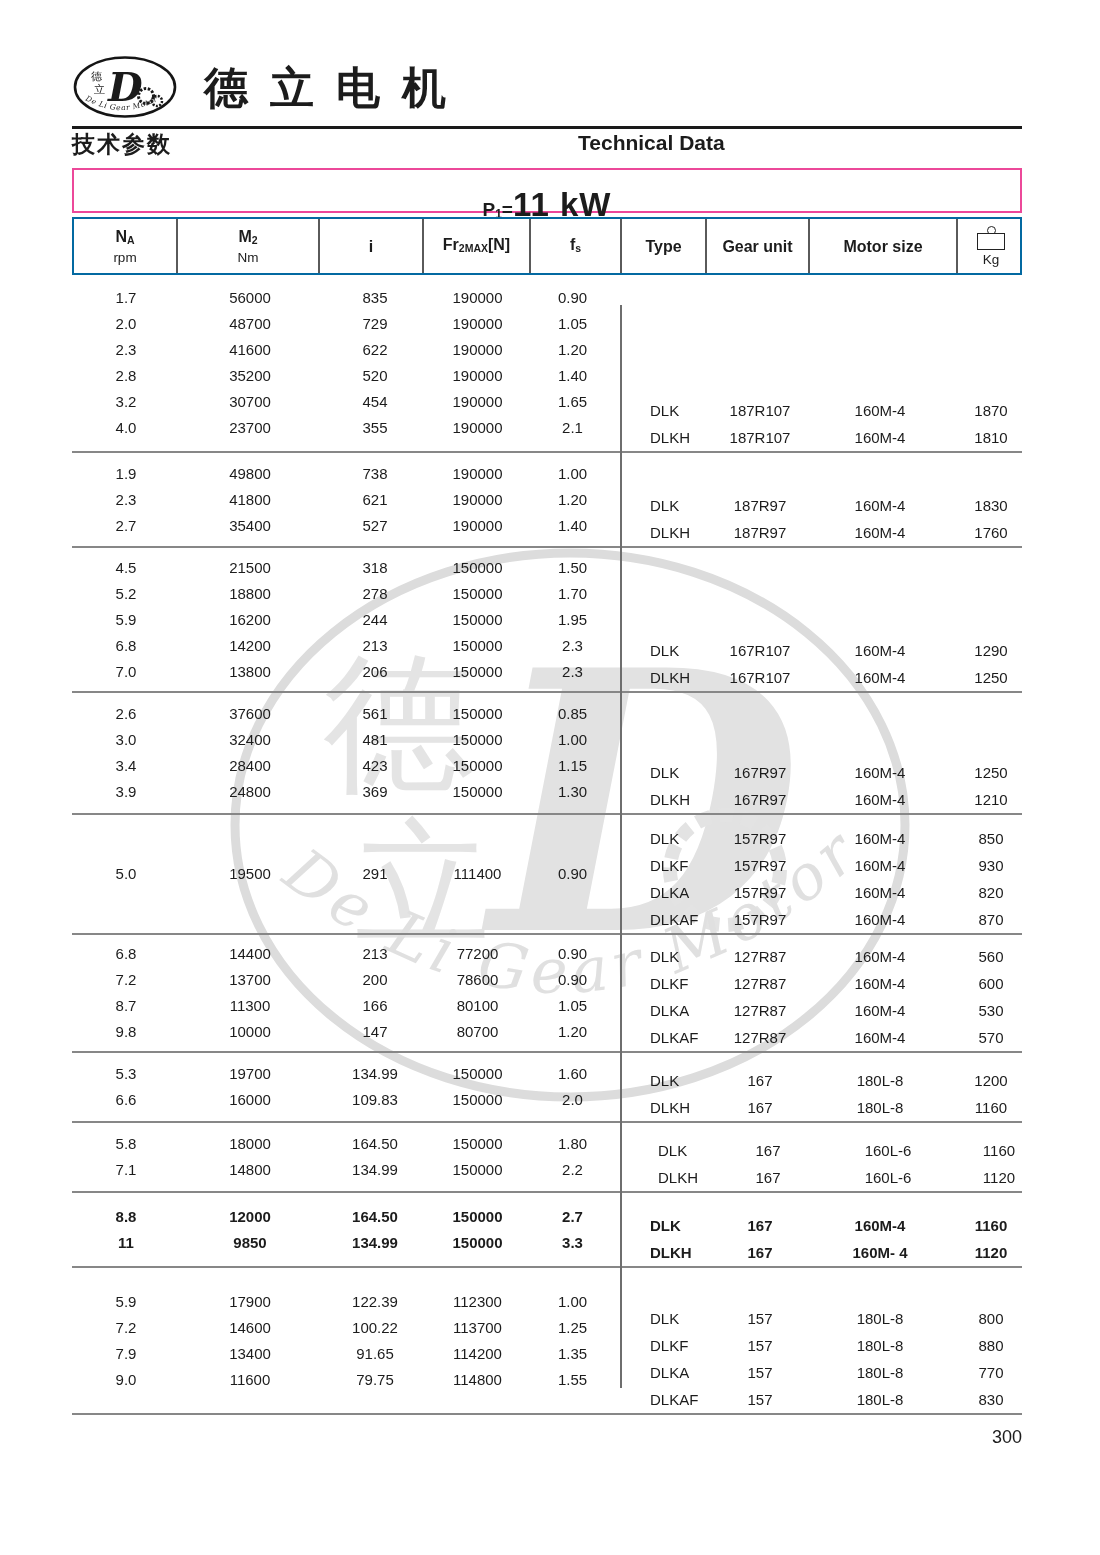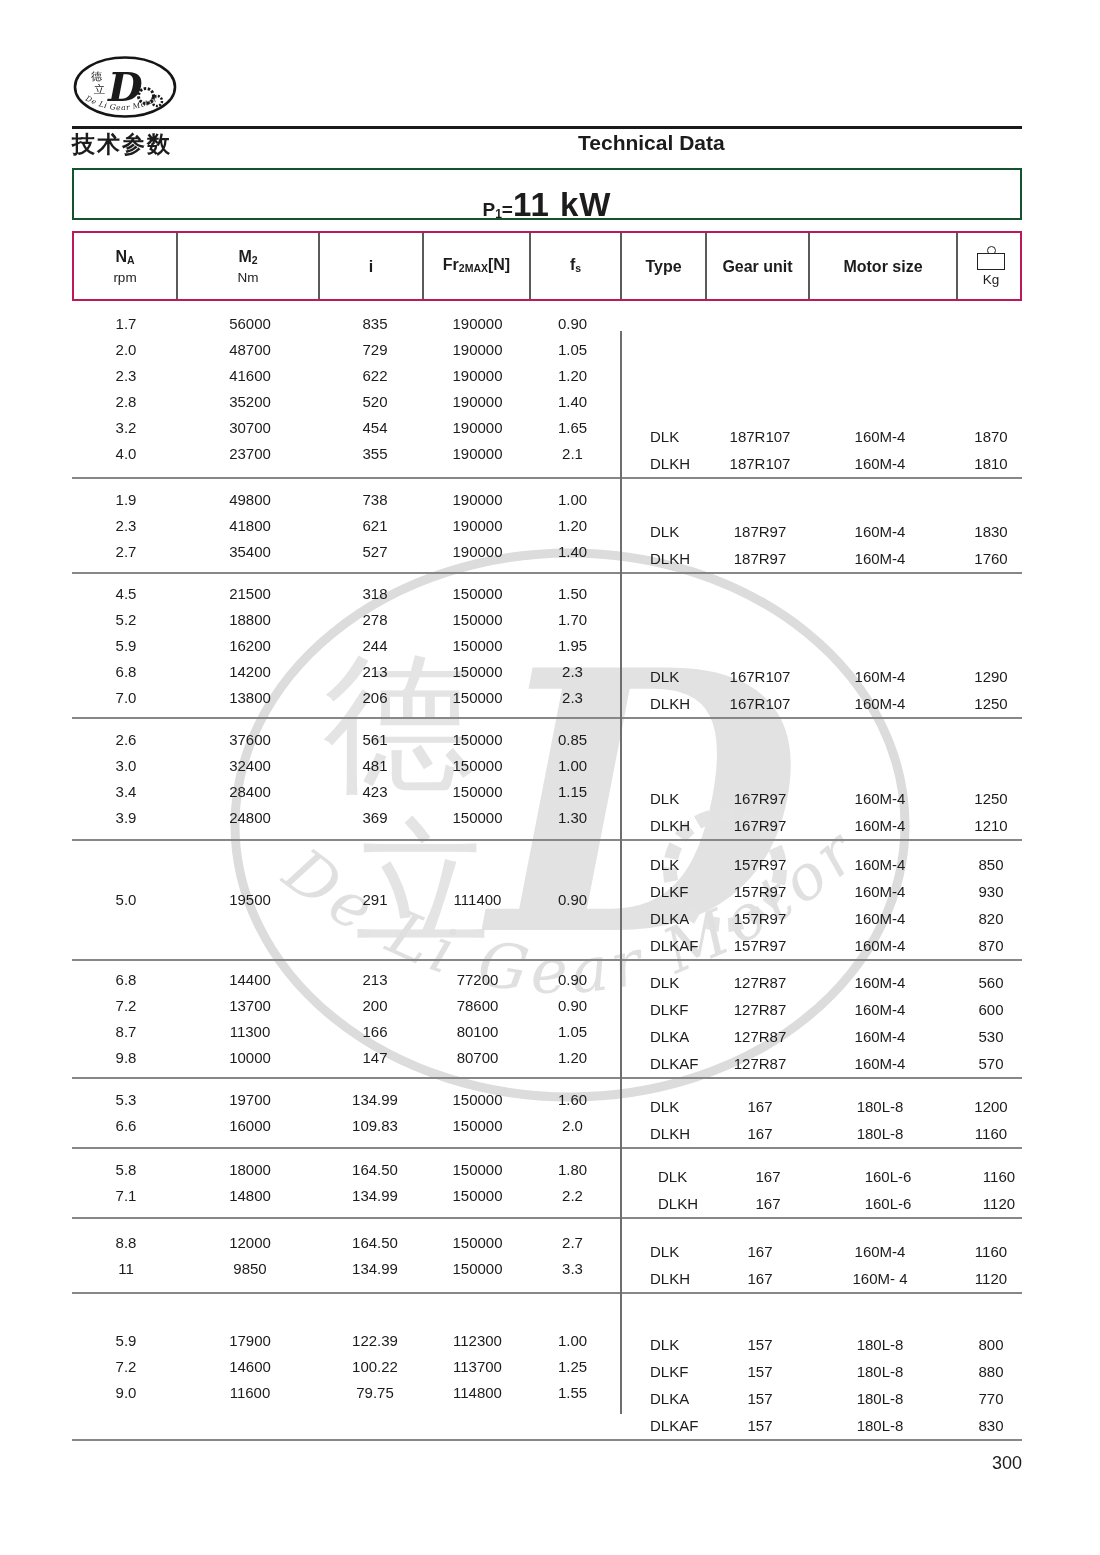--- a/index.html
+++ b/index.html
@@ -21,31 +21,31 @@
     font-size:44px;font-weight:bold;letter-spacing:22px;
     margin-left:26px;line-height:1;white-space:nowrap;
   }
   .top-rule{position:relative;height:3px;background:#1a1a1a;margin-top:5px;}
   
   .titles{position:relative;height:30px;}
   .title-zh{position:absolute;left:0;top:0;font-size:23px;font-weight:bold;letter-spacing:2px;}
   .title-en{position:absolute;left:506px;top:2px;font-size:21px;font-weight:bold;}
   
   .power-box{
-    position:relative;margin-top:9px;height:52px;border:2px solid #14532d;
+    position:relative;margin-top:9px;height:45px;border:2px solid #ec4899;
     box-sizing:border-box;display:flex;align-items:baseline;justify-content:center;
   }
   .p-small{font-size:19px;font-weight:bold;line-height:46px;}
   .p-small sub{font-size:12px;font-weight:bold;vertical-align:-2px;}
   .p-big{font-size:33px;font-weight:bold;line-height:46px;letter-spacing:1px;margin-top:12px;}
   
   .thead{
-    position:relative;margin-top:11px;height:70px;box-sizing:border-box;
+    position:relative;margin-top:4px;height:58px;box-sizing:border-box;
     display:grid;grid-template-columns:104px 142px 104px 107px 91px 85px 103px 148px 66px;
-    border:2px solid #be185d;background:transparent;
+    border:2px solid #0369a1;background:transparent;
   }
   .th{
     border-right:2px solid #5a5a5a;display:flex;flex-direction:column;
     align-items:center;justify-content:center;gap:1px;
   }
   .th:last-child{border-right:none;}
   .th-main{font-size:16px;font-weight:bold;line-height:17px;}
   .th-main sub{font-size:10.5px;font-weight:bold;vertical-align:-2px;}
   .th-unit{font-size:13.5px;line-height:15px;}
   .wicon{display:flex;flex-direction:column;align-items:center;margin-bottom:1px;}
@@ -92,20 +92,21 @@
       <ellipse cx="53" cy="32" rx="50" ry="29.5" fill="none" stroke="#151515" stroke-width="2.6"></ellipse>
       <text x="19" y="25" font-size="11" fill="#222" font-family="'DejaVu Serif',serif">德</text>
       <text x="22" y="38" font-size="11" fill="#222" font-family="'DejaVu Serif',serif">立</text>
       <text x="36" y="46" font-size="40" font-style="italic" font-weight="bold" fill="#1a1a1a" font-family="'DejaVu Serif',serif">D</text>
       <circle cx="74" cy="41" r="7.5" fill="none" stroke="#1a1a1a" stroke-width="3" stroke-dasharray="2.5 1.6"></circle>
       <circle cx="85" cy="46" r="5" fill="none" stroke="#1a1a1a" stroke-width="2.5" stroke-dasharray="2 1.4"></circle>
       <text font-size="7.5" font-style="italic" fill="#222" letter-spacing="0.6" font-family="'DejaVu Serif',serif">
         <textPath href="#logoArc">De Li Gear Motor</textPath>
       </text>
     </svg>
+    <div class="brand-title">德立电机</div>
   </div>
 
   <div class="top-rule"></div>
 
   <div class="titles">
     <span class="title-zh">技术参数</span>
     <span class="title-en">Technical Data</span>
   </div>
 
   <div class="power-box">
@@ -501,21 +502,21 @@
             <div>1160</div>
           </div>
           <div class="trow">
             <div>DLKH</div>
             <div>167</div>
             <div>160L-6</div>
             <div>1120</div>
           </div>
         </div>
       </div>
-      <div class="block" style="min-height: 75px;">
+      <div class="block" style="min-height: 75px; font-weight: bold;">
         <div class="bleft">
           <div class="drow">
             <div>8.8</div>
             <div>12000</div>
             <div>164.50</div>
             <div>150000</div>
             <div>2.7</div>
           </div>
           <div class="drow">
             <div>11</div>
@@ -550,20 +551,27 @@
             <div>1.00</div>
           </div>
           <div class="drow">
             <div>7.2</div>
             <div>14600</div>
             <div>100.22</div>
             <div>113700</div>
             <div>1.25</div>
           </div>
           <div class="drow">
+            <div>7.9</div>
+            <div>13400</div>
+            <div>91.65</div>
+            <div>114200</div>
+            <div>1.35</div>
+          </div>
+          <div class="drow">
             <div>9.0</div>
             <div>11600</div>
             <div>79.75</div>
             <div>114800</div>
             <div>1.55</div>
           </div>
         </div>
         <div class="bright">
           <div class="trow">
             <div>DLK</div>

